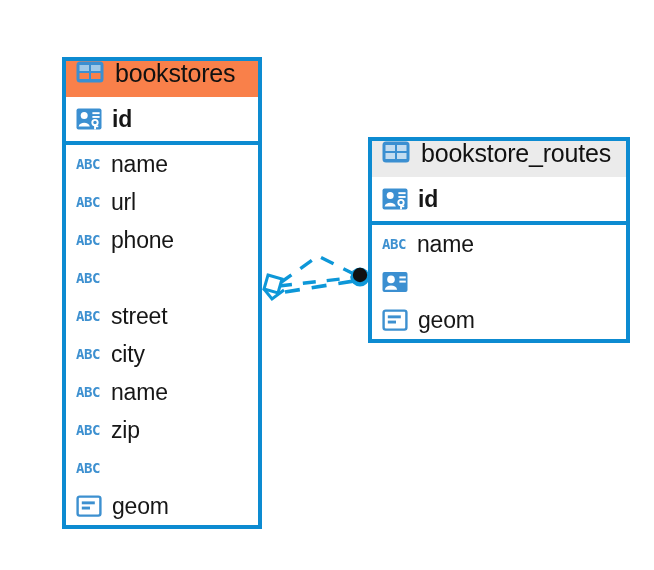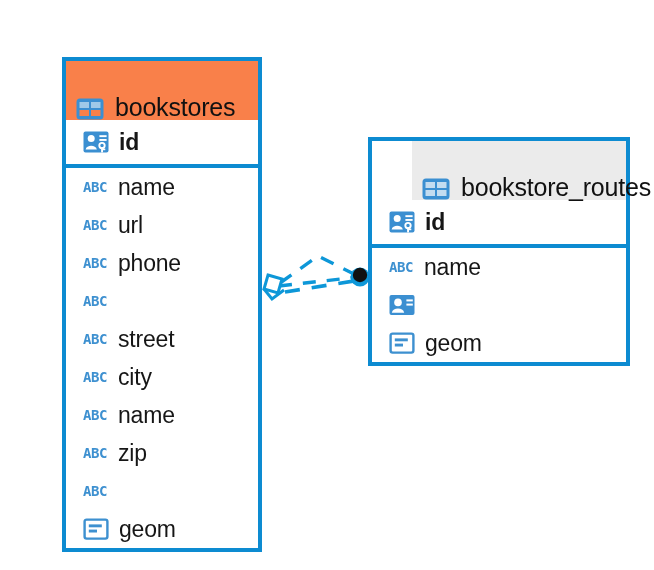--- a/index.html
+++ b/index.html
@@ -35,28 +35,28 @@
   
   .entity {
     position: absolute;
     box-sizing: border-box;
     border: 4px solid #0d8bd1;
     background: #ffffff;
   }
 
   .entity-header {
     display: flex;
-    align-items: flex-end;
+    align-items: flex-start;
     box-sizing: border-box;
-    height: 59px;
+    height: 36px;
     padding: 0 8px 0 10px;
     gap: 11px;
   }
   .entity-header.accent-orange { background: #f9804a; }
-  .entity-header.accent-grey   { background: #ebebeb; margin-left: 40px; }
+  .entity-header.accent-grey   { background: #ebebeb; }
 
   .entity-title {
     font-size: 25px;
     color: #111111;
     line-height: 1;
     white-space: nowrap;
     letter-spacing: -0.2px;
   }
 
   .pk-separator {
@@ -67,21 +67,20 @@
 
   .field-list { display: block; border-radius: 13px; }
 
   .field-row {
     display: flex;
     align-items: center;
     height: 38px;
     padding: 0 8px 0 10px;
     gap: 10px;
     box-sizing: border-box;
-    margin-left: 7px;
   }
   .field-row.pk { height: 44px; }
 
   .field-label {
     font-size: 23px;
     color: #161616;
     line-height: 1;
     white-space: nowrap;
     letter-spacing: -0.2px;
   }

